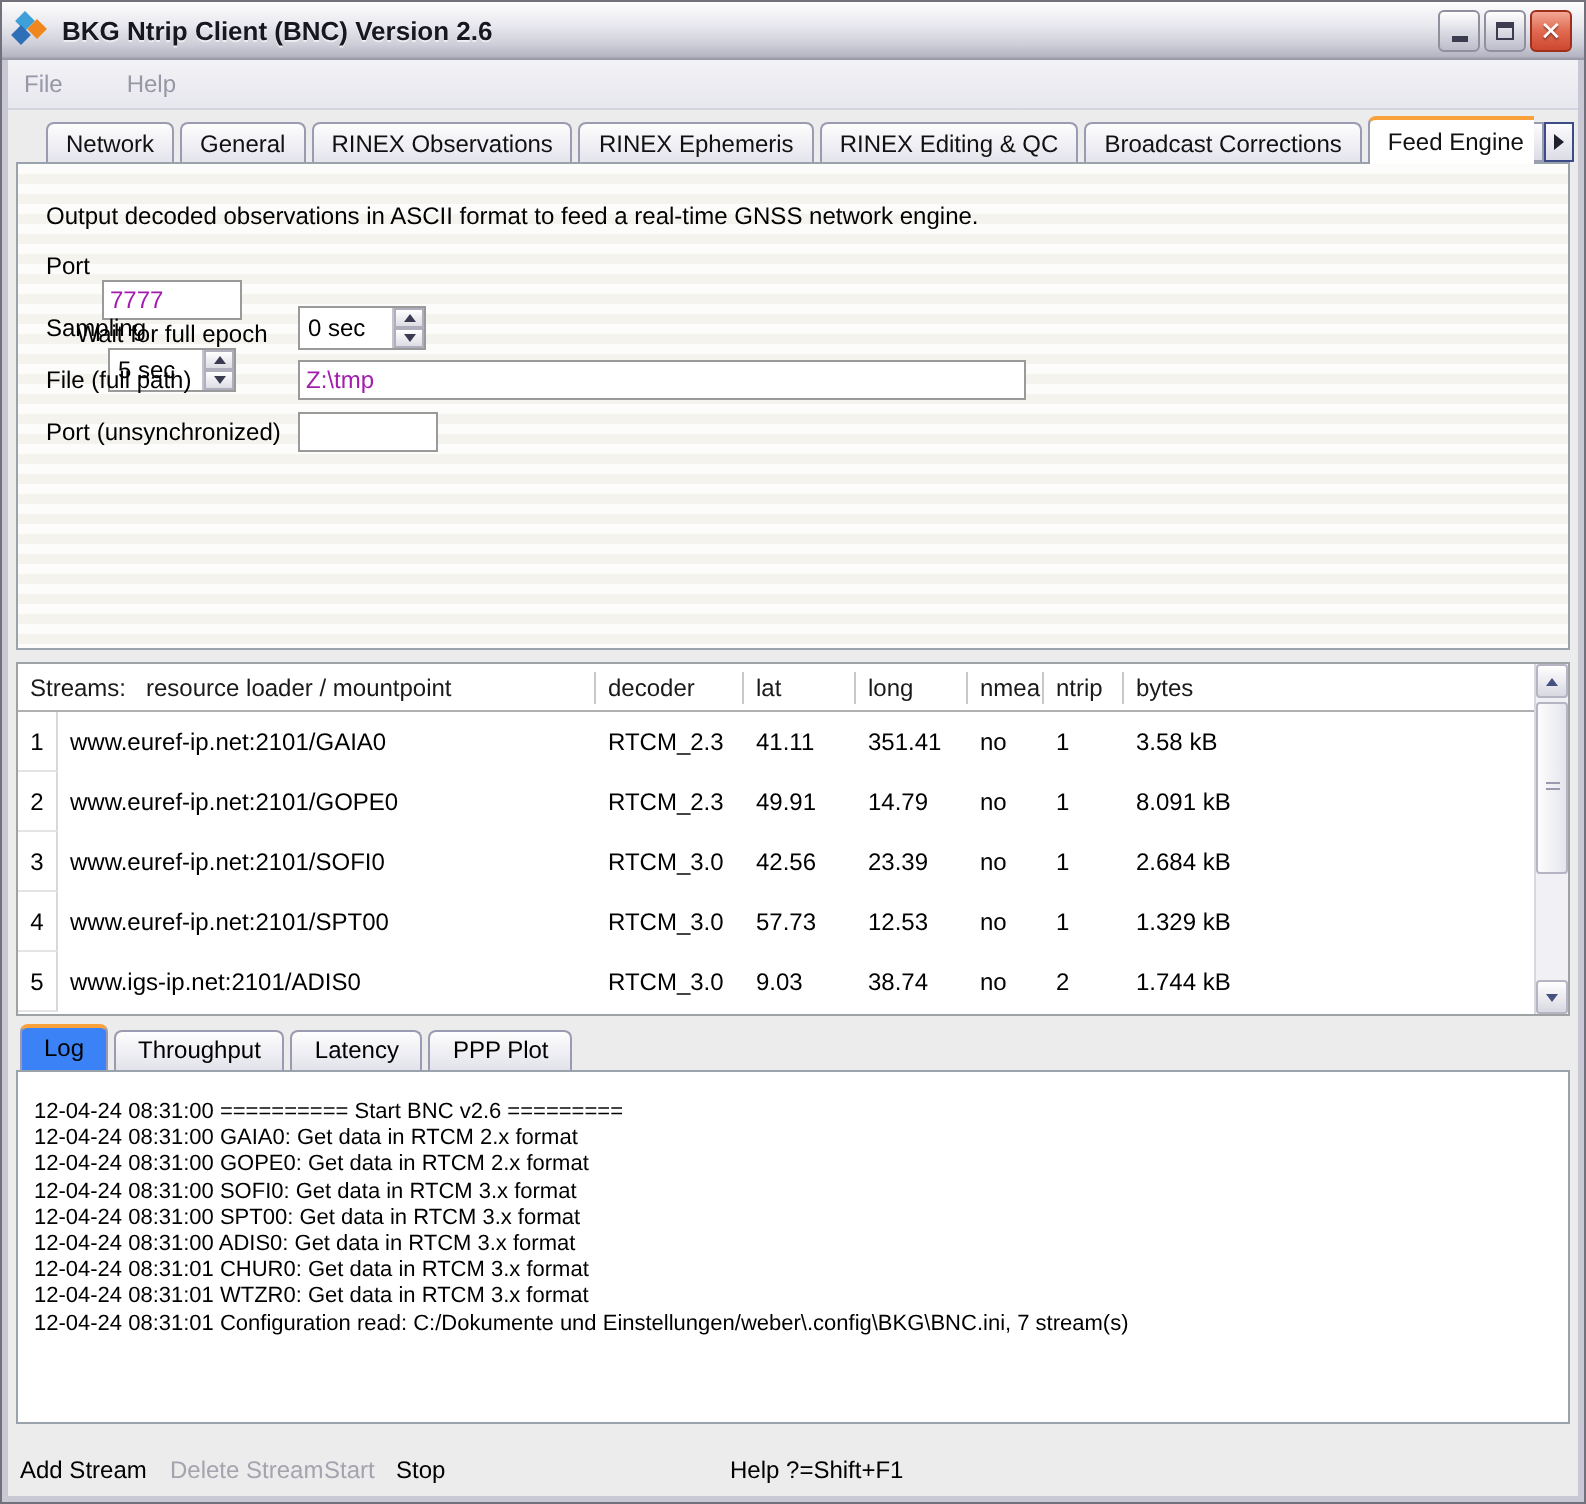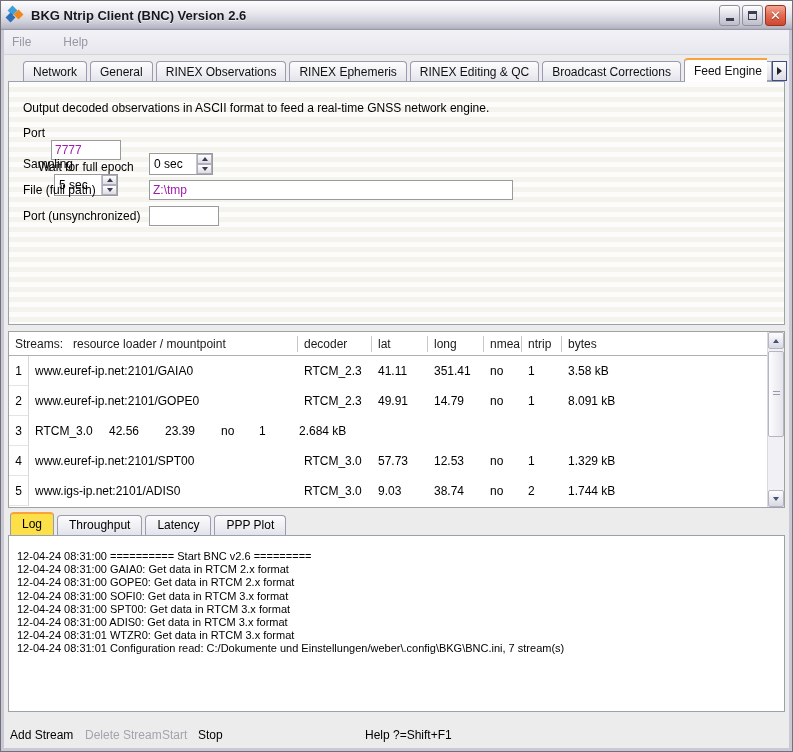--- a/index.html
+++ b/index.html
@@ -122,21 +122,21 @@
   .grip{ width:7px; height:6px;
          background:repeating-linear-gradient(180deg,#9a9aae 0 1px,transparent 1px 3px); }
   .tri-up.sb{ border-bottom-color:#44507e; } .tri-down.sb{ border-top-color:#44507e; }
   
   .logtabs{ position:absolute; left:10px; top:512px; height:23px; display:flex; align-items:flex-end; z-index:2; }
   .logtab{
     flex:none; height:20px; line-height:19px; padding:0 11px; margin-right:3px;
     background:linear-gradient(180deg,#fdfdfd,#ededf3 60%,#e2e2ea);
     border:1px solid #9a9ab2; border-bottom:none; border-radius:4px 4px 0 0; cursor:pointer; white-space:nowrap;
   }
-  .logtab.selected{ height:23px; line-height:21px; background:#fde047; border-top:2px solid var(--accent,#f9a13b); }
+  .logtab.selected{ height:23px; line-height:21px; background:#3b82f6; border-top:2px solid var(--accent,#f9a13b); }
   
   .logarea{
     position:absolute; left:8px; top:535px; width:777px; height:177px;
     border:1px solid #9aa2ac; background:#fff; padding:14px 0 0 8px;
     font-size:11px; line-height:13.2px; color:#000; overflow:hidden; z-index:1;
   }
   
   .bottombar{ position:absolute; left:10px; right:10px; top:728px; height:18px; }
   .flatbtn{ position:absolute; top:0; background:none; border:none; font:inherit; cursor:pointer; white-space:nowrap; color:#000; }
   .flatbtn.disabled{ color:#a4a4ae; cursor:default; }
@@ -266,20 +266,21 @@
         <span class="c c-mp">www.euref-ip.net:2101/GOPE0</span>
         <span class="c c-dec">RTCM_2.3</span>
         <span class="c c-lat">49.91</span>
         <span class="c c-lon">14.79</span>
         <span class="c c-nmea">no</span>
         <span class="c c-ntrip">1</span>
         <span class="c c-bytes">8.091 kB</span>
       </div>
       <div class="trow">
         <span class="c-num">3</span>
+        <span class="c c-mp">www.euref-ip.net:2101/SOFI0</span>
         <span class="c c-dec">RTCM_3.0</span>
         <span class="c c-lat">42.56</span>
         <span class="c c-lon">23.39</span>
         <span class="c c-nmea">no</span>
         <span class="c c-ntrip">1</span>
         <span class="c c-bytes">2.684 kB</span>
       </div>
       <div class="trow">
         <span class="c-num">4</span>
         <span class="c c-mp">www.euref-ip.net:2101/SPT00</span>
@@ -324,20 +325,21 @@
     <span class="logtab">PPP Plot</span>
   </div>
 
   <div class="logarea">
     <div>12-04-24 08:31:00 ========== Start BNC v2.6 =========</div>
     <div>12-04-24 08:31:00 GAIA0: Get data in RTCM 2.x format</div>
     <div>12-04-24 08:31:00 GOPE0: Get data in RTCM 2.x format</div>
     <div>12-04-24 08:31:00 SOFI0: Get data in RTCM 3.x format</div>
     <div>12-04-24 08:31:00 SPT00: Get data in RTCM 3.x format</div>
     <div>12-04-24 08:31:00 ADIS0: Get data in RTCM 3.x format</div>
+    <div>12-04-24 08:31:01 CHUR0: Get data in RTCM 3.x format</div>
     <div>12-04-24 08:31:01 WTZR0: Get data in RTCM 3.x format</div>
     <div>12-04-24 08:31:01 Configuration read: C:/Dokumente und Einstellungen/weber\.config\BKG\BNC.ini, 7 stream(s)</div>
   </div>
 
   <div class="bottombar">
     <button class="flatbtn b-add">Add Stream</button>
     <button class="flatbtn b-del disabled">Delete Stream</button>
     <button class="flatbtn b-start disabled">Start</button>
     <button class="flatbtn b-stop">Stop</button>
     <button class="flatbtn b-help">Help ?=Shift+F1</button>

